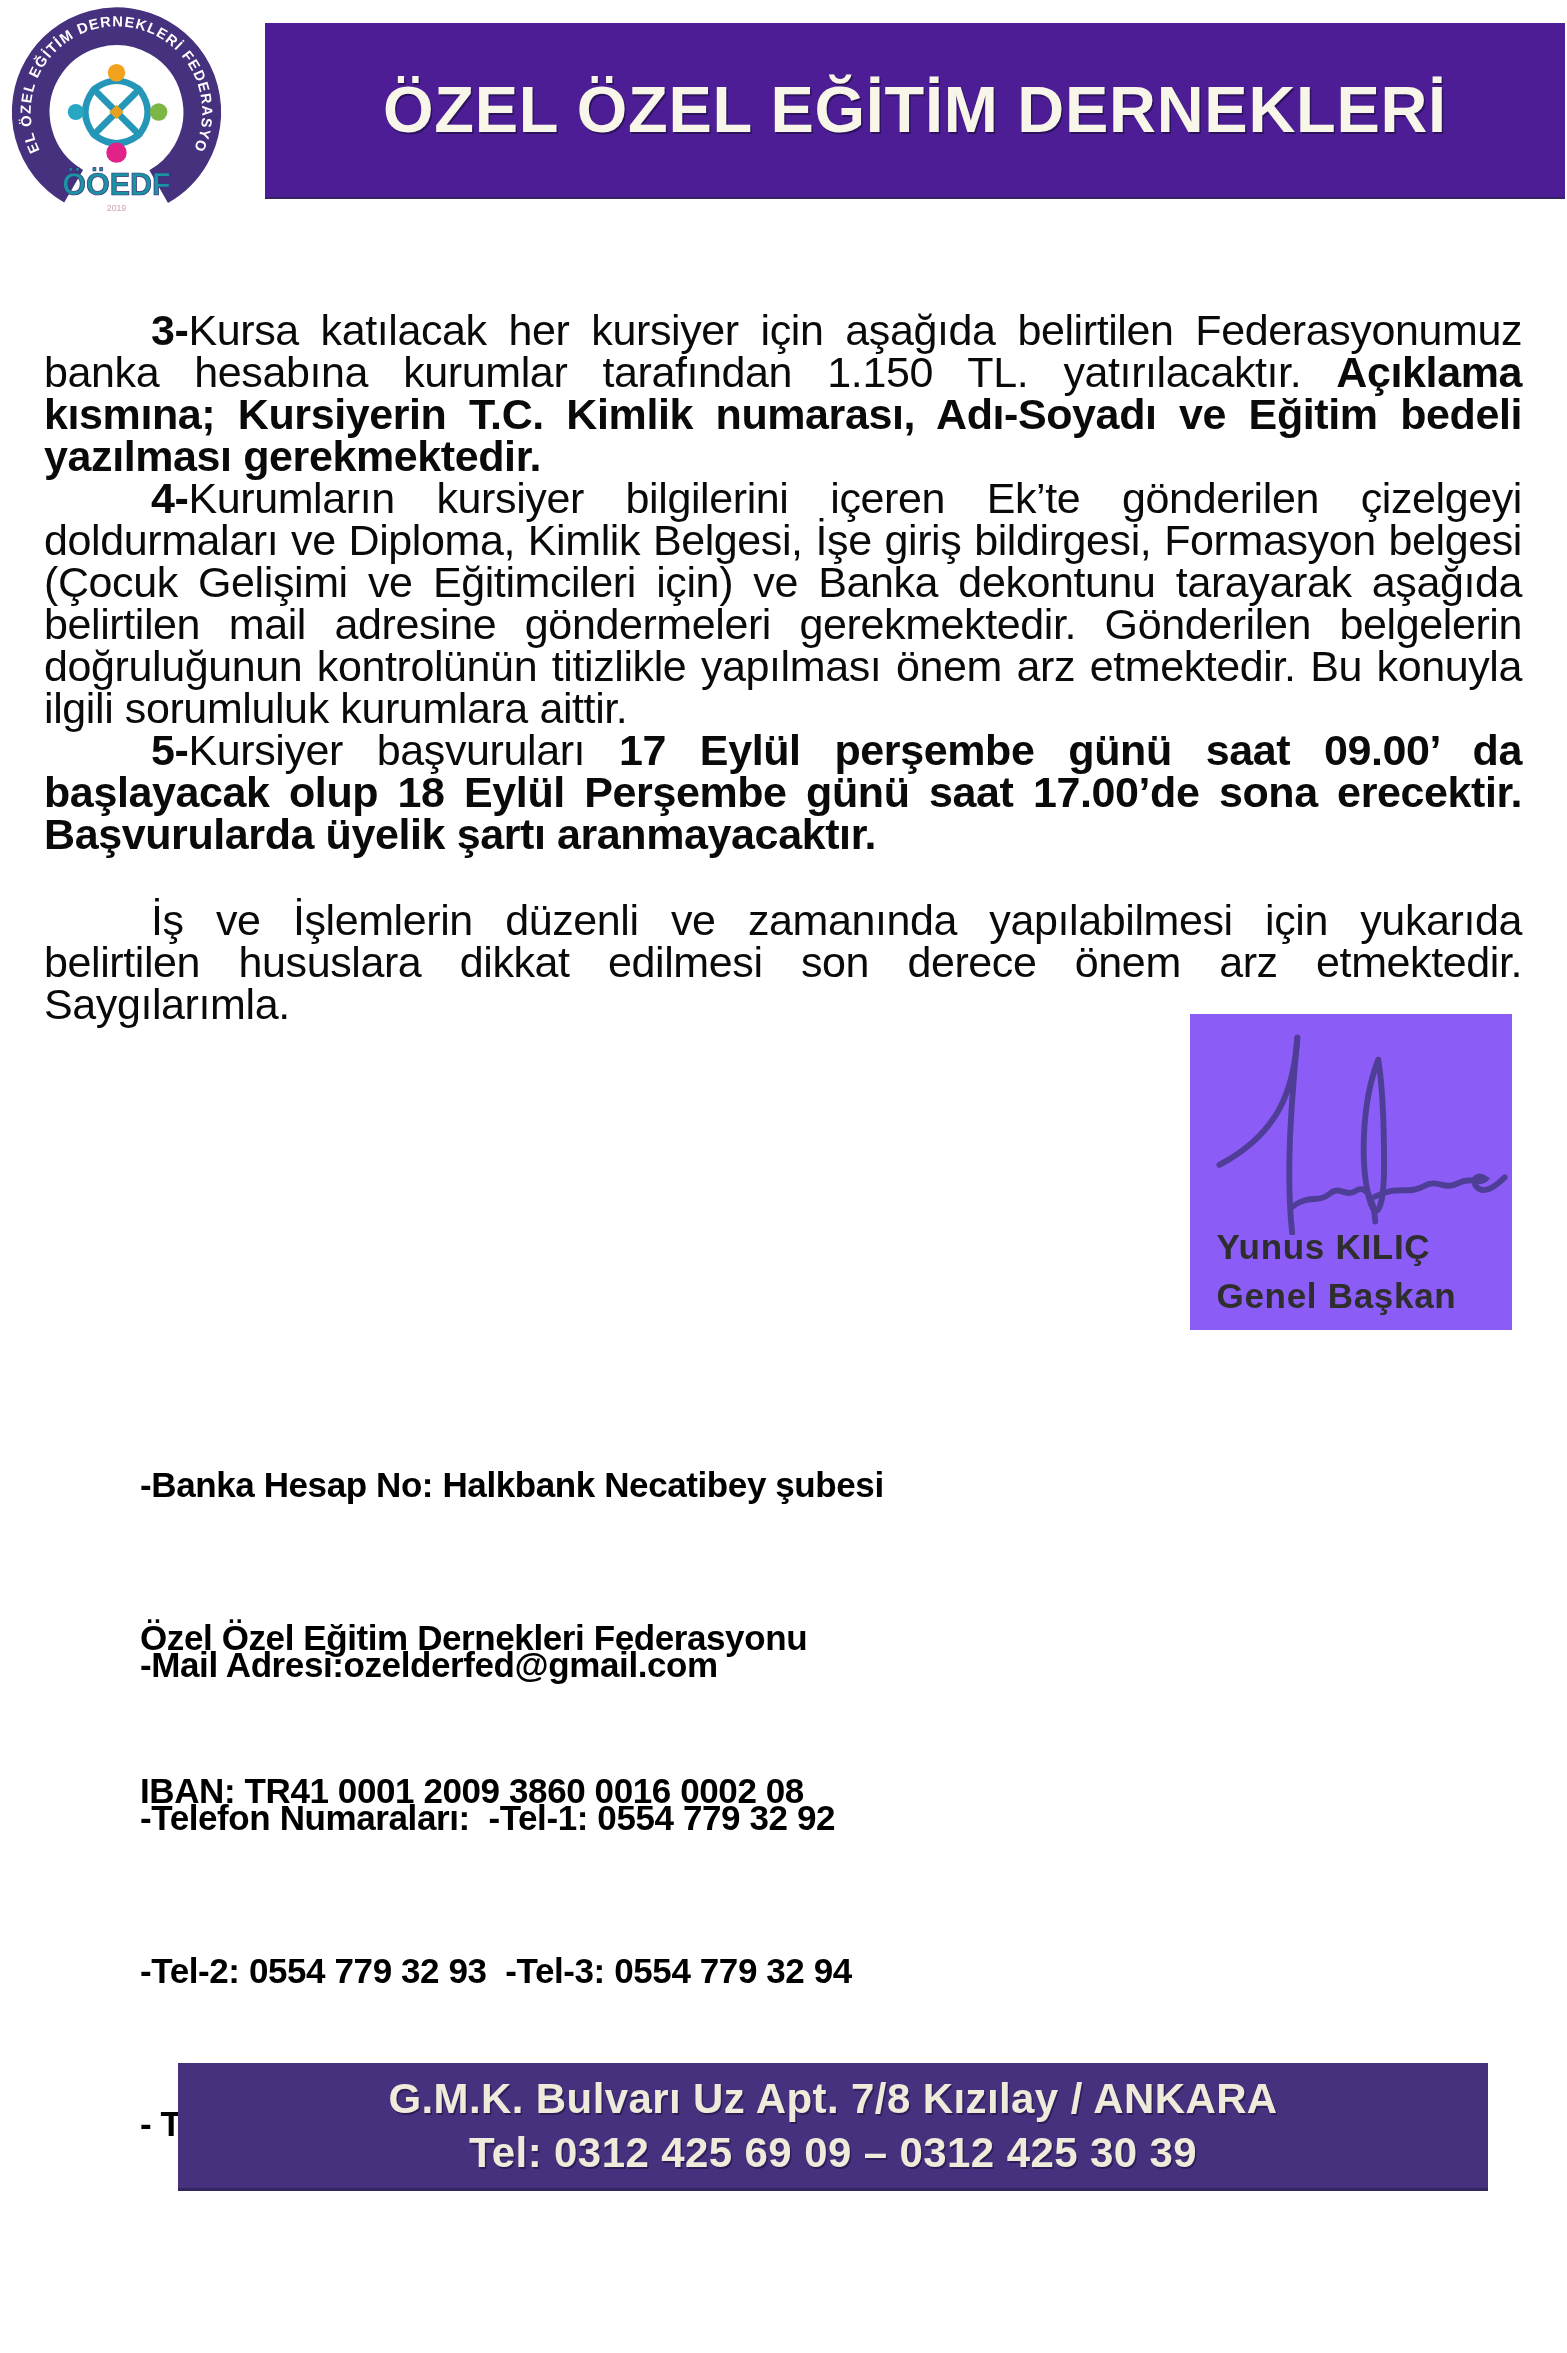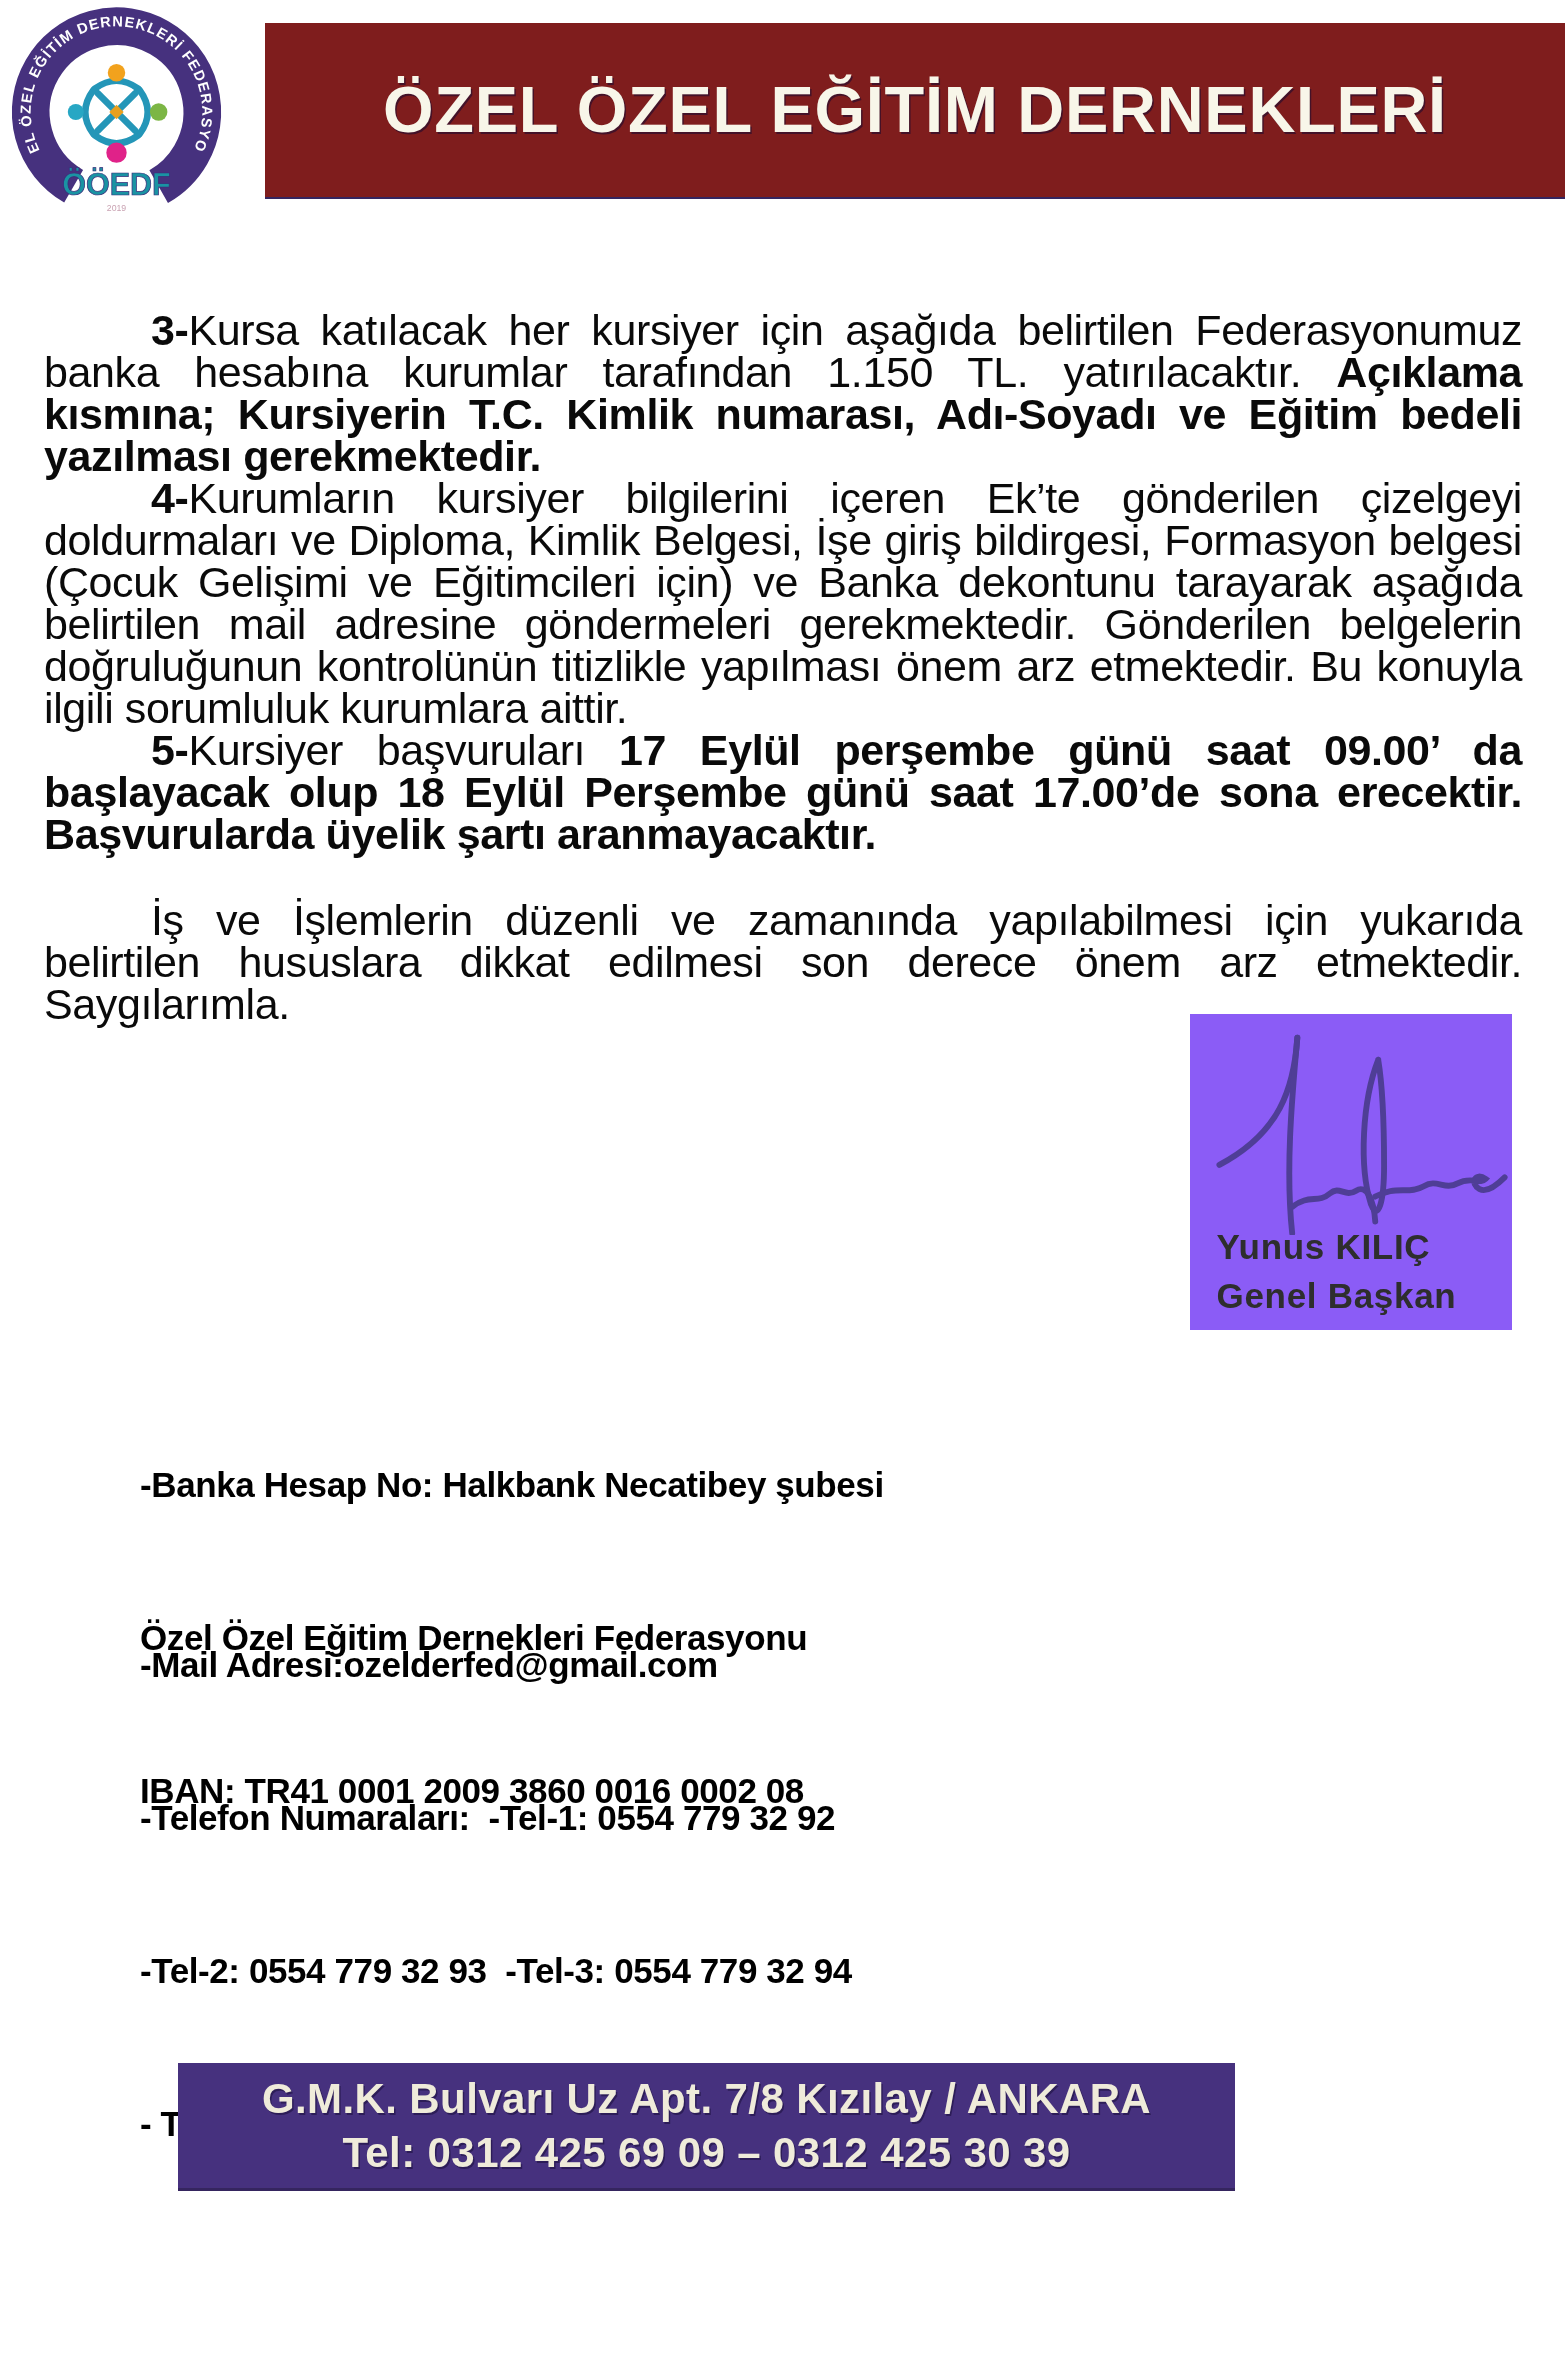--- a/index.html
+++ b/index.html
@@ -5,21 +5,21 @@
   html,body{margin:0;padding:0;background:#e8e8e8;}
   .page{
     position:relative;width:1567px;height:2354px;background:#ffffff;
     overflow:hidden;font-family:"Liberation Sans",sans-serif;color:#0a0a0a;
     margin:0 auto;
   }
   
   .logo{position:absolute;left:5.9px;top:2.9px;width:221px;height:218px;}
   .banner{
     position:absolute;left:265px;top:23px;width:1300px;height:174px;
-    background:#7f1d1d;border-bottom:2.9px solid #35255f;
+    background:#4c1d95;border-bottom:2.9px solid #35255f;
     display:flex;flex-direction:column;align-items:center;justify-content:center;
   }
   .banner-line{
     color:#F8F6E9;font-weight:700;font-size:65px;line-height:76px;
     letter-spacing:0.7px;white-space:nowrap;text-shadow:1.5px 1.5px 0 rgba(20,10,50,.55);
   }
   
   .content{position:absolute;left:44px;top:309px;width:1478px;}
   .para{
     margin:0;text-align:justify;text-indent:107px;
@@ -39,21 +39,21 @@
   
   .bank,.contact{
     position:absolute;left:140px;font-weight:700;font-size:35px;line-height:51px;
     letter-spacing:-0.4px;color:#000;white-space:pre-wrap;
   }
   .bank{top:1357px;}
   .contact{top:1537px;}
   .bank div,.contact div{white-space:pre-wrap;}
   
   .footer{
-    position:absolute;left:178px;top:2063px;width:1057px;height:125px;
+    position:absolute;left:178px;top:2063px;width:1310px;height:125px;
     background:#46317E;border-bottom:3.7px solid #35255f;
     display:flex;flex-direction:column;align-items:center;justify-content:center;
   }
   .footer-line{
     color:#EFEBDA;font-weight:700;font-size:42px;line-height:54px;
     white-space:nowrap;letter-spacing:0.4px;text-shadow:1.5px 1.5px 0 rgba(20,10,50,.5);
   }
 </style>
 </head>
 <body>

